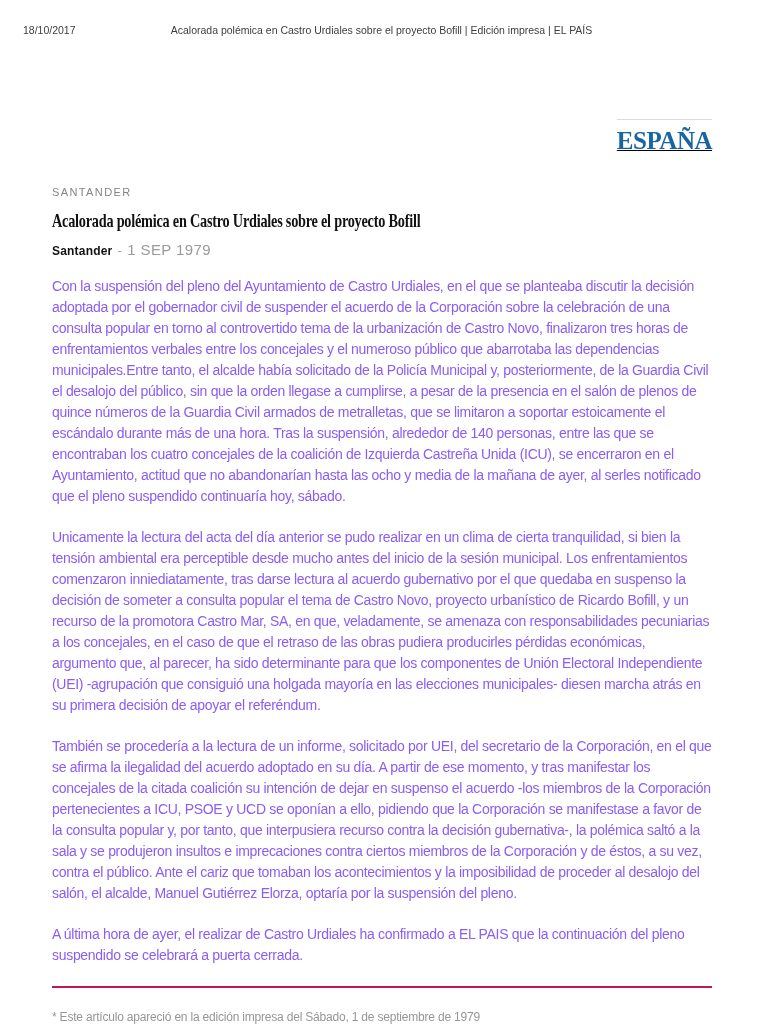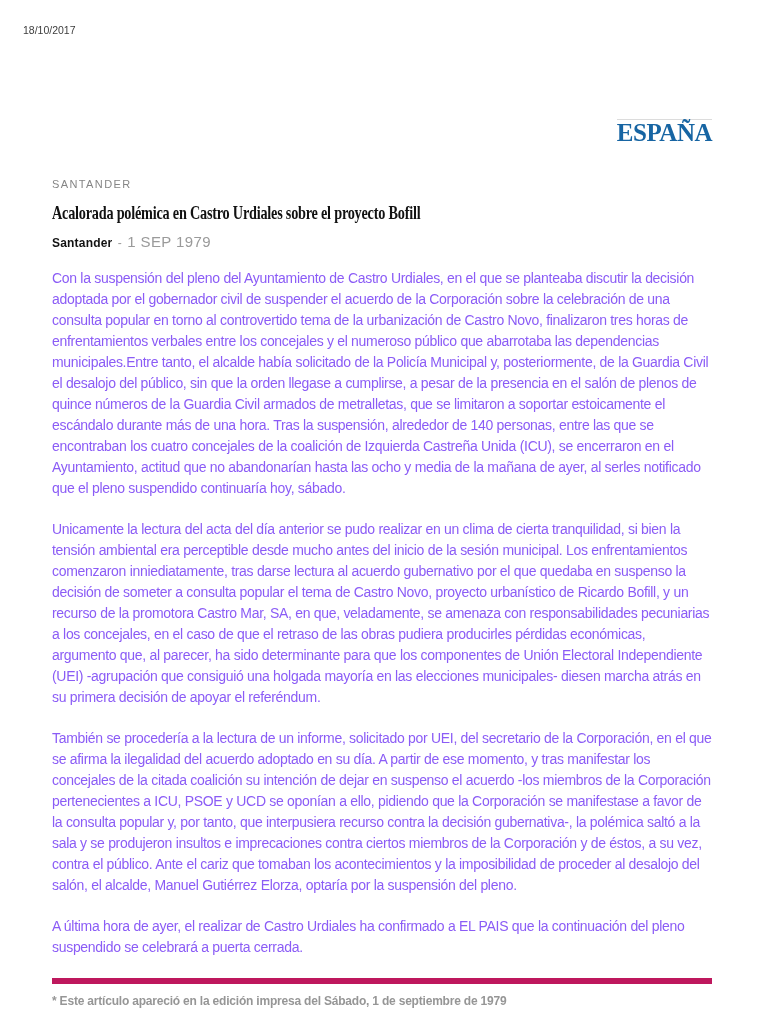--- a/index.html
+++ b/index.html
@@ -34,22 +34,24 @@
   .content {
     position: absolute;
     left: 52px;
     width: 660px;
     top: 0;
     padding-top: 104px; 
   }
   .espana-row { display: flex; justify-content: flex-end; }
   .espana-block {
     border-top: 1px solid #dcdcdc;
+    padding-top: 8px;
     min-width: 92px;
     text-align: right;
+    text-decoration: underline;
   }
   .espana-logo {
     font-family: "Liberation Serif", serif;
     font-weight: bold;
     font-size: 25px;
     line-height: 25px;
     letter-spacing: -0.5px;
     color: #1765a3;
   }
   .kicker {
@@ -98,39 +100,39 @@
   .dateline .date { letter-spacing: 0.4px; font-size: 15px; }
   .body-text { margin-top: 18px; }
   .body-text p {
     margin: 0 0 20px 0;
     font-size: 14px;
     line-height: 21px;
     letter-spacing: -0.3px;
     color: #8b5cf6;
   }
   .footnote-block {
-    border-top: 6px solid #be185d;
+    border-top: 2px solid #be185d;
     margin-top: 4px;
-    padding-top: 10px;
-    font-weight: bold;
+    padding-top: 22px;
   }
   .footnote {
     font-size: 12px;
     line-height: 14px;
     letter-spacing: -0.2px;
     color: #969696;
   }
 </style>
 </head>
 <body>
 
 <div class="page">
 
   <div class="print-header">
     <span class="print-date">18/10/2017</span>
+    <span class="print-title">Acalorada polémica en Castro Urdiales sobre el proyecto Bofill | Edición impresa | EL PAÍS</span>
   </div>
 
   <div class="content">
 
     <div class="espana-row">
       <div class="espana-block">
         <span class="espana-logo">ESPAÑA</span>
       </div>
     </div>
 

